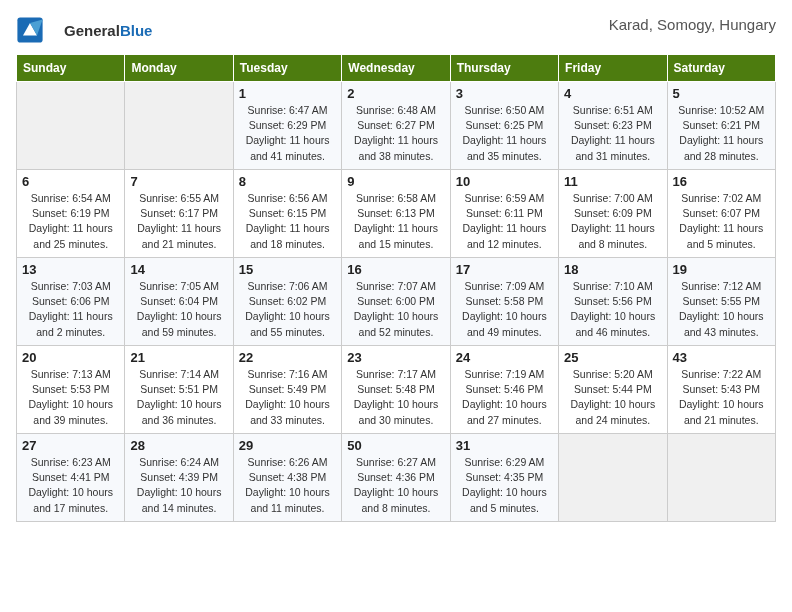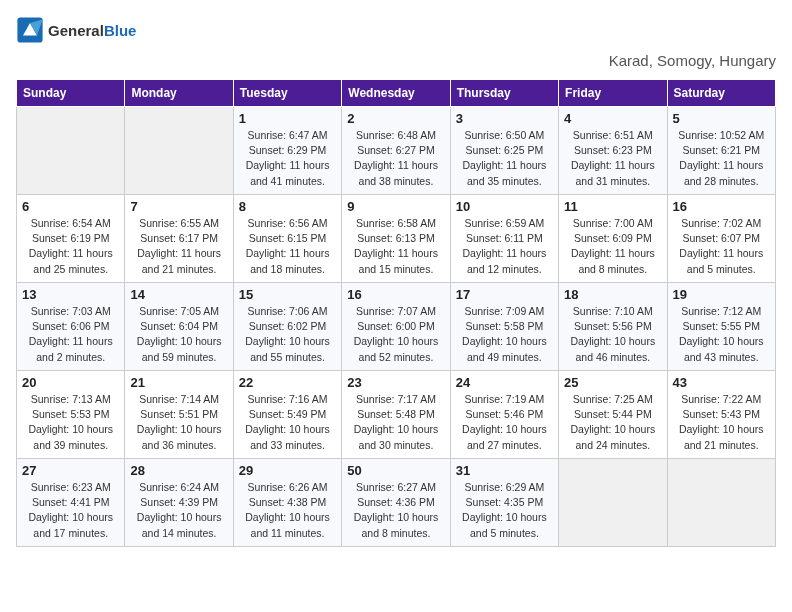--- a/index.html
+++ b/index.html
@@ -12,44 +12,43 @@
     }
     .header {
       display: flex;
       justify-content: space-between;
       align-items: flex-start;
       margin-bottom: 10px;
     }
     .logo {
       display: flex;
       align-items: center;
-      gap: 4px;
+      gap: 20px;
     }
     .logo-icon {
       width: 28px;
       height: 28px;
     }
     .title-block { text-align: right; }
     .month-title {
       font-size: 36px;
       font-weight: bold;
       color: #333;
     }
     .location {
       font-size: 15px;
       color: #555;
-      margin-top: 36px;
     }
     table {
       width: 100%;
       border-collapse: collapse;
       font-size: 11px;
     }
     thead tr th {
-      background-color: #4c1d95;
+      background-color: #4d7c0f;
       color: #fff;
       text-align: left;
       padding: 6px 6px;
       font-size: 12px;
       font-weight: bold;
       border: 1px solid #fff;
     }
     tbody tr td {
       border: 1px solid #ccc;
       vertical-align: top;
@@ -257,21 +256,21 @@
 Daylight: 10 hours and 30 minutes.</div>
         </td>
         <td>
           <div class="day-num">24</div>
           <div class="day-info">Sunrise: 7:19 AM
 Sunset: 5:46 PM
 Daylight: 10 hours and 27 minutes.</div>
         </td>
         <td>
           <div class="day-num">25</div>
-          <div class="day-info">Sunrise: 7:25 AM
+          <div class="day-info">Sunrise: 5:20 AM
 Sunset: 5:44 PM
 Daylight: 10 hours and 24 minutes.</div>
         </td>
         <td>
           <div class="day-num">43</div>
           <div class="day-info">Sunrise: 7:22 AM
 Sunset: 5:43 PM
 Daylight: 10 hours and 21 minutes.</div>
         </td>
       </tr>

